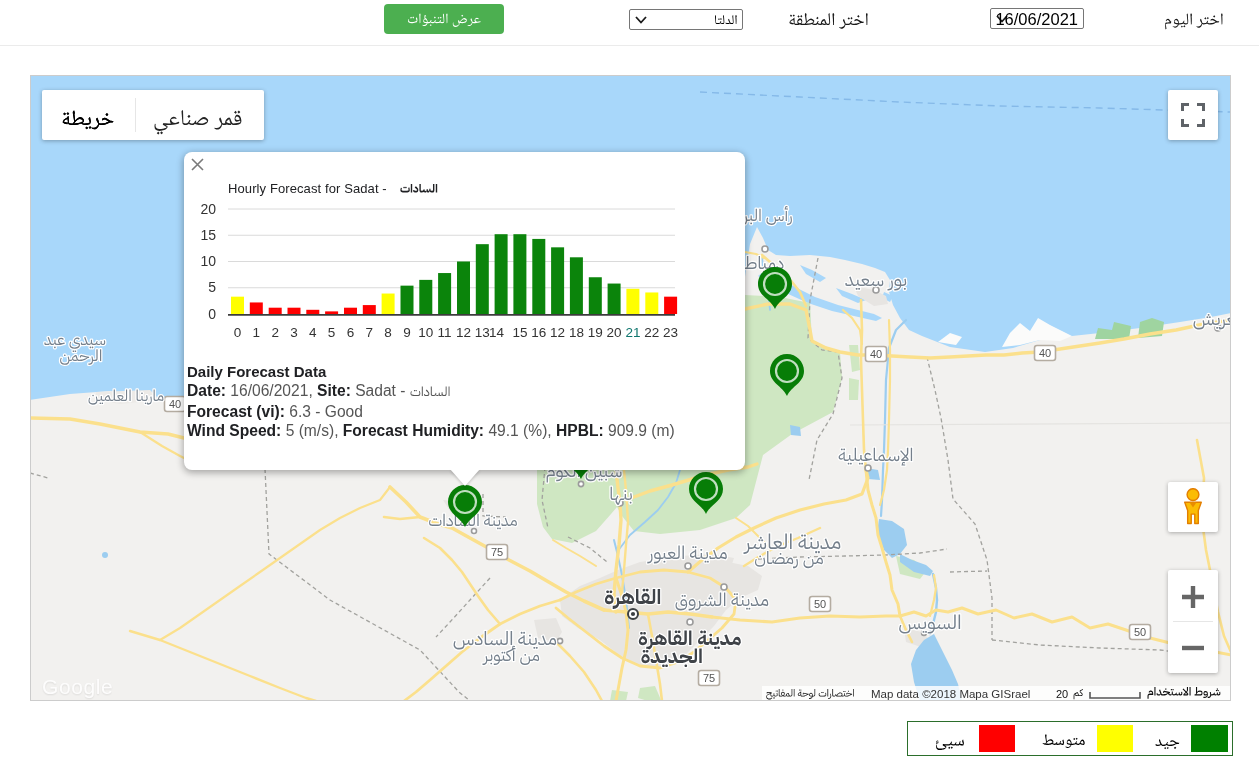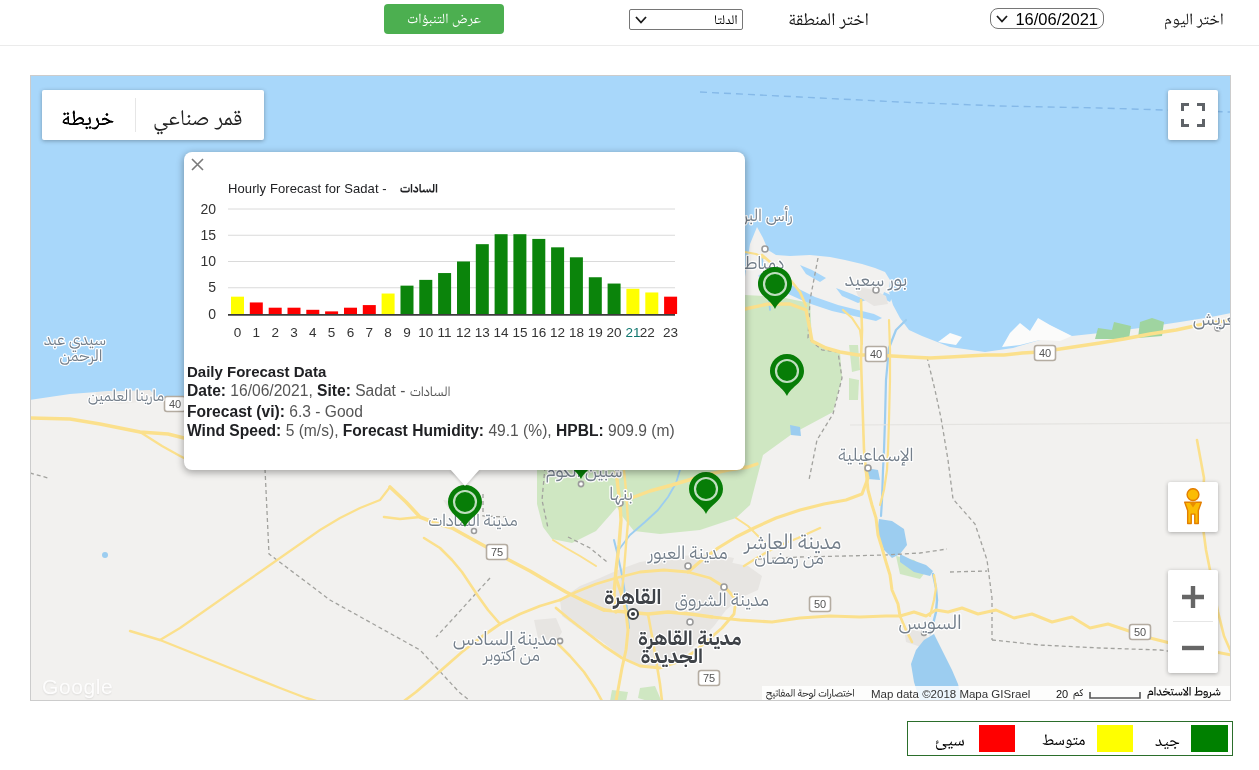--- a/index.html
+++ b/index.html
@@ -1,20 +1,20 @@
 <!DOCTYPE html>
 <html><head><meta charset="utf-8"><style>
 *{margin:0;padding:0;box-sizing:border-box}
 body{font-family:"Liberation Sans",sans-serif;background:#fff;width:1259px;height:770px;position:relative;overflow:hidden}
 .abs{position:absolute}
 </style></head><body>
 <svg style="position:absolute;left:1164.2px;top:6.0px;" width="59.8" height="30.5" viewBox="0 -20.6 59.8 30.5">
     <path fill="#1a1a1a" d="M57.6 -2.2Q57.6 -3.6 57.5 -4.9Q57.5 -6.3 57.4 -7.5Q57.4 -8.7 57.3 -9.8Q57.2 -10.8 57.1 -11.8Q57.1 -12.2 57.2 -12.5Q57.3 -12.8 57.5 -13.0Q57.8 -13.2 58.2 -13.2Q58.3 -12.9 58.4 -12.4Q58.6 -11.9 58.8 -11.3L58.3 -10.9Q58.4 -9.7 58.4 -8.4Q58.5 -7.1 58.4 -5.6Q58.4 -4.1 58.3 -2.3Z M45.4 -2.2Q45.2 -2.2 45.2 -2.3V-3.3Q45.2 -3.4 45.4 -3.4Q46.6 -3.4 47.5 -3.5Q48.5 -3.6 49.2 -3.9Q50.3 -4.2 50.8 -4.4Q51.3 -4.6 51.7 -4.7Q51.4 -4.8 51.1 -5.0Q50.8 -5.2 50.5 -5.5Q49.8 -6.0 49.4 -6.2Q49.0 -6.4 48.5 -6.4Q48.0 -6.4 47.7 -6.3Q47.3 -6.1 46.7 -5.8Q46.6 -5.9 46.6 -6.0Q46.5 -6.2 46.5 -6.4Q46.5 -7.0 47.0 -7.4Q47.6 -7.8 48.5 -7.8Q49.0 -7.8 49.5 -7.6Q50.1 -7.3 50.8 -6.8Q51.7 -6.2 52.3 -5.9Q52.9 -5.5 53.5 -5.4Q53.8 -5.3 54.2 -5.3Q54.7 -5.3 55.3 -5.3L54.6 -4.1Q54.4 -4.1 54.0 -4.1Q53.7 -4.1 53.3 -4.1Q52.9 -4.1 52.6 -4.1Q52.3 -4.0 51.8 -3.8Q51.4 -3.6 50.6 -3.2Q50.0 -2.9 49.5 -2.7Q49.0 -2.5 48.4 -2.4Q47.8 -2.3 47.1 -2.2Q46.4 -2.2 45.4 -2.2ZM50.2 -9.1Q49.5 -9.7 49.1 -10.2Q49.5 -10.6 49.8 -10.9Q50.0 -11.2 50.2 -11.4Q50.5 -11.1 50.7 -10.8Q51.0 -10.6 51.3 -10.3Q51.1 -10.0 50.8 -9.7Q50.6 -9.4 50.2 -9.1Z M39.4 -2.2Q39.3 -2.2 39.3 -2.3V-3.3Q39.3 -3.4 39.4 -3.4Q40.4 -3.4 41.2 -3.5Q41.9 -3.6 42.2 -3.8Q42.3 -3.9 42.6 -4.3Q42.8 -4.8 43.3 -5.7Q43.4 -5.8 43.5 -5.9Q43.6 -5.9 43.8 -5.9Q44.0 -5.9 44.2 -5.8Q44.1 -5.6 44.0 -5.2Q43.8 -4.8 43.6 -4.5Q43.5 -4.1 43.4 -4.1Q44.0 -3.7 44.5 -3.6Q44.9 -3.4 45.5 -3.4Q45.6 -3.4 45.6 -3.3V-2.3Q45.6 -2.2 45.5 -2.2Q44.0 -2.2 42.9 -3.1L42.6 -2.8Q42.5 -2.7 42.0 -2.5Q41.5 -2.4 40.8 -2.3Q40.1 -2.2 39.4 -2.2ZM43.9 -7.4Q43.5 -7.7 43.2 -8.0Q43.0 -8.2 42.8 -8.4Q42.9 -8.5 43.1 -8.8Q43.4 -9.1 43.8 -9.6Q43.9 -9.5 44.2 -9.2Q44.5 -9.0 44.9 -8.6Q44.5 -8.1 43.9 -7.4ZM41.4 -7.2Q41.0 -7.5 40.8 -7.7Q40.5 -8.0 40.3 -8.2Q40.5 -8.4 40.8 -8.7Q41.1 -9.0 41.4 -9.3Q41.5 -9.2 41.7 -9.0Q42.0 -8.7 42.4 -8.3Q42.2 -8.1 42.0 -7.8Q41.7 -7.5 41.4 -7.2Z M34.6 1.1Q34.3 1.1 33.9 0.9Q33.5 0.8 33.1 0.6Q32.7 0.4 32.4 0.2L32.6 -0.3Q33.1 -0.2 33.5 -0.1Q33.9 -0.1 34.2 -0.1Q35.4 -0.1 36.3 -0.8Q37.2 -1.6 37.7 -3.0Q37.6 -3.3 37.4 -3.5Q37.3 -3.8 37.2 -4.0Q36.6 -5.0 36.3 -5.6Q36.1 -6.2 36.1 -6.6Q36.1 -7.1 36.3 -7.3Q36.6 -7.6 37.0 -7.8Q37.1 -7.6 37.2 -7.3Q37.2 -7.1 37.4 -6.8Q37.6 -6.1 37.8 -5.6Q38.0 -5.1 38.0 -4.8Q38.1 -4.5 38.2 -4.2Q38.3 -4.0 38.3 -3.8Q38.8 -3.4 39.6 -3.4Q39.7 -3.4 39.7 -3.3V-2.3Q39.7 -2.2 39.6 -2.2Q38.8 -2.2 38.2 -2.6Q38.0 -1.4 37.5 -0.6Q37.0 0.2 36.3 0.6Q35.5 1.1 34.6 1.1Z M26.9 -2.2Q26.9 -3.6 26.8 -4.9Q26.8 -6.3 26.7 -7.5Q26.7 -8.7 26.6 -9.8Q26.5 -10.8 26.4 -11.8Q26.4 -12.2 26.5 -12.5Q26.6 -12.8 26.9 -13.0Q27.1 -13.2 27.5 -13.2Q27.6 -12.9 27.8 -12.4Q27.9 -11.9 28.1 -11.3L27.7 -10.9Q27.7 -9.7 27.8 -8.4Q27.8 -7.1 27.8 -5.6Q27.7 -4.1 27.7 -2.3Z M21.7 -2.2Q21.5 -2.2 21.5 -2.3V-3.3Q21.5 -3.4 21.7 -3.4Q22.7 -3.4 23.5 -3.9Q23.4 -4.5 23.4 -5.1Q23.3 -5.7 23.3 -6.3Q23.1 -7.9 23.0 -9.4Q22.9 -10.9 22.7 -12.3Q22.9 -12.6 23.2 -12.8Q23.4 -13.0 23.8 -13.2Q23.8 -12.4 23.9 -11.2Q23.9 -10.0 24.0 -8.6Q24.1 -7.4 24.2 -6.3Q24.2 -5.3 24.2 -4.4Q24.2 -4.1 24.0 -3.7Q23.9 -3.2 23.6 -2.8Q23.5 -2.5 23.0 -2.3Q22.5 -2.2 21.7 -2.2Z M15.7 -2.2Q15.6 -2.2 15.6 -2.3V-3.3Q15.6 -3.4 15.7 -3.4Q16.8 -3.4 17.5 -3.5Q18.2 -3.6 18.5 -3.8Q18.7 -3.9 18.9 -4.3Q19.2 -4.8 19.6 -5.7Q19.7 -5.8 19.8 -5.9Q20.0 -5.9 20.1 -5.9Q20.3 -5.9 20.6 -5.8Q20.5 -5.6 20.3 -5.2Q20.1 -4.8 20.0 -4.5Q19.8 -4.1 19.8 -4.1Q20.3 -3.7 20.8 -3.6Q21.3 -3.4 21.8 -3.4Q22.0 -3.4 22.0 -3.3V-2.3Q22.0 -2.2 21.8 -2.2Q20.3 -2.2 19.2 -3.1L19.0 -2.8Q18.8 -2.7 18.3 -2.5Q17.8 -2.4 17.1 -2.3Q16.4 -2.2 15.7 -2.2ZM20.4 0.7Q19.7 0.2 19.3 -0.2Q19.7 -0.5 20.3 -1.3Q20.4 -1.2 20.7 -1.0Q20.9 -0.7 21.4 -0.3Q21.2 -0.1 21.0 0.1Q20.7 0.4 20.4 0.7ZM17.9 1.0Q17.5 0.7 17.3 0.4Q17.0 0.2 16.8 0.0Q17.0 -0.1 17.3 -0.4Q17.6 -0.7 17.9 -1.1Q17.9 -1.0 18.2 -0.7Q18.4 -0.5 18.9 -0.1Q18.7 0.1 18.5 0.4Q18.2 0.6 17.9 1.0Z M11.2 1.1Q10.9 1.1 10.4 0.9Q9.9 0.8 9.4 0.5Q8.9 0.3 8.6 0.0L8.8 -0.4Q9.3 -0.3 9.8 -0.2Q10.3 -0.1 10.8 -0.1Q11.8 -0.1 12.6 -0.6Q13.4 -1.1 14.0 -2.2Q13.2 -2.2 12.6 -2.3Q12.0 -2.4 11.6 -2.5Q10.7 -2.7 10.3 -3.1Q10.0 -3.6 10.0 -4.4Q10.0 -5.3 10.3 -6.1Q10.7 -6.9 11.2 -7.4Q11.8 -7.9 12.3 -7.9Q13.0 -7.9 13.6 -7.3Q14.2 -6.7 14.6 -5.6Q14.7 -5.1 14.8 -4.5Q14.9 -4.0 14.9 -3.4H15.9Q16.0 -3.4 16.0 -3.3V-2.3Q16.0 -2.2 15.9 -2.2H14.7Q14.5 -1.2 14.0 -0.5Q13.4 0.2 12.7 0.7Q12.0 1.1 11.2 1.1ZM14.2 -3.4Q14.1 -4.3 13.8 -5.0Q13.4 -5.7 13.0 -6.1Q12.6 -6.5 12.1 -6.5Q11.7 -6.5 11.4 -6.3Q11.1 -6.0 10.8 -5.6Q10.6 -5.2 10.6 -4.9Q10.6 -4.3 11.1 -4.0Q11.5 -3.7 12.2 -3.6Q12.6 -3.5 13.1 -3.5Q13.6 -3.5 14.2 -3.4Z M1.4 2.8Q1.4 2.1 1.3 1.4Q1.3 0.6 1.2 -0.2Q1.2 -1.1 1.1 -1.6Q1.1 -2.1 1.1 -2.3Q1.1 -2.6 1.2 -3.0Q1.4 -3.4 1.6 -3.8Q2.0 -3.9 2.3 -4.0Q2.7 -4.1 3.1 -4.1Q3.4 -4.2 3.9 -4.2Q4.3 -4.3 4.8 -4.3Q5.3 -4.3 5.9 -4.3L5.5 -4.9Q5.0 -5.7 4.6 -6.1Q4.1 -6.6 3.7 -6.6Q3.3 -6.6 3.0 -6.3Q2.6 -6.0 2.2 -5.3L1.7 -5.6Q2.1 -6.7 2.7 -7.3Q3.3 -7.9 4.0 -7.9Q4.4 -7.9 4.8 -7.7Q5.1 -7.4 5.5 -6.9Q6.1 -6.1 6.5 -5.6Q6.9 -5.1 7.4 -4.8L6.7 -3.1Q5.9 -3.1 5.1 -3.1Q4.4 -3.1 3.8 -3.0Q3.2 -2.9 2.7 -2.8Q2.2 -2.7 1.7 -2.5Q1.8 -2.0 1.9 -1.5Q1.9 -1.1 2.0 -0.6Q2.2 0.1 2.3 0.8Q2.4 1.5 2.5 2.1Q2.3 2.3 2.0 2.5Q1.7 2.6 1.4 2.8Z"></path>
   </svg>
-<div class="abs" style="left:990px;top:8px;width:114px;height:21px;border:1px solid #767676;border-radius:8px;background:#fff">
+<div class="abs" style="left:990px;top:8px;width:94px;height:21px;border:1px solid #767676;border-radius:2px;background:#fff">
     <svg class="abs" style="left:5px;top:6px" width="12" height="8" viewBox="0 0 12 8">
       <path d="M1 1 L6 6.5 L11 1" fill="none" stroke="#1a1a1a" stroke-width="1.8"></path>
     </svg>
     <div class="abs" style="right:5px;top:1px;font-size:16.5px;color:#000">16/06/2021</div>
   </div>
 <svg style="position:absolute;left:788.1px;top:5.0px;" width="80.9" height="33.3" viewBox="0 -22.5 80.9 33.3">
     <path fill="#1a1a1a" d="M78.5 -2.4Q78.5 -4.0 78.4 -5.4Q78.4 -6.8 78.3 -8.2Q78.3 -9.5 78.2 -10.6Q78.1 -11.8 78.0 -12.9Q78.0 -13.3 78.1 -13.7Q78.2 -14.0 78.4 -14.2Q78.7 -14.4 79.2 -14.5Q79.3 -14.1 79.4 -13.5Q79.6 -12.9 79.8 -12.3L79.3 -11.9Q79.4 -10.6 79.4 -9.2Q79.5 -7.8 79.4 -6.1Q79.4 -4.5 79.3 -2.5Z M65.2 -2.4Q65.0 -2.4 65.0 -2.5V-3.6Q65.0 -3.7 65.2 -3.7Q66.5 -3.7 67.5 -3.9Q68.6 -4.0 69.3 -4.2Q70.5 -4.6 71.1 -4.8Q71.7 -5.0 72.1 -5.1Q71.8 -5.3 71.4 -5.5Q71.1 -5.7 70.7 -6.0Q70.0 -6.6 69.6 -6.8Q69.1 -7.0 68.6 -7.0Q68.1 -7.0 67.7 -6.8Q67.3 -6.7 66.7 -6.3Q66.5 -6.4 66.5 -6.6Q66.4 -6.8 66.4 -7.0Q66.4 -7.7 67.0 -8.1Q67.6 -8.5 68.6 -8.5Q69.1 -8.5 69.7 -8.3Q70.3 -8.0 71.1 -7.4Q72.0 -6.8 72.7 -6.4Q73.4 -6.1 74.0 -5.9Q74.4 -5.8 74.9 -5.8Q75.4 -5.7 76.0 -5.7L75.3 -4.4Q75.0 -4.5 74.6 -4.5Q74.3 -4.5 73.9 -4.5Q73.4 -4.5 73.1 -4.5Q72.7 -4.4 72.2 -4.2Q71.7 -3.9 70.9 -3.5Q70.2 -3.2 69.7 -3.0Q69.1 -2.7 68.5 -2.6Q67.9 -2.5 67.1 -2.4Q66.3 -2.4 65.2 -2.4ZM70.5 -9.9Q69.7 -10.5 69.2 -11.1Q69.7 -11.6 70.0 -11.9Q70.3 -12.2 70.5 -12.4Q70.7 -12.1 71.0 -11.8Q71.3 -11.5 71.6 -11.3Q71.4 -11.0 71.1 -10.6Q70.9 -10.3 70.5 -9.9Z M58.7 -2.4Q58.5 -2.4 58.5 -2.5V-3.6Q58.5 -3.7 58.7 -3.7Q59.8 -3.7 60.6 -3.8Q61.3 -3.9 61.7 -4.2Q61.9 -4.3 62.1 -4.7Q62.4 -5.2 62.9 -6.2Q63.0 -6.3 63.2 -6.4Q63.3 -6.5 63.5 -6.5Q63.7 -6.5 63.9 -6.3Q63.8 -6.1 63.6 -5.6Q63.5 -5.2 63.3 -4.9Q63.1 -4.5 63.1 -4.4Q63.7 -4.1 64.2 -3.9Q64.7 -3.7 65.3 -3.7Q65.5 -3.7 65.5 -3.6V-2.5Q65.5 -2.4 65.3 -2.4Q63.7 -2.4 62.5 -3.4L62.2 -3.0Q62.1 -2.9 61.5 -2.8Q60.9 -2.6 60.2 -2.5Q59.4 -2.4 58.7 -2.4ZM63.5 -8.1Q63.1 -8.4 62.9 -8.7Q62.6 -9.0 62.4 -9.2Q62.4 -9.3 62.7 -9.6Q63.0 -9.9 63.5 -10.4Q63.6 -10.3 63.9 -10.0Q64.2 -9.8 64.6 -9.3Q64.3 -8.8 63.5 -8.1ZM60.8 -7.9Q60.4 -8.2 60.1 -8.5Q59.8 -8.7 59.6 -9.0Q59.9 -9.2 60.2 -9.5Q60.5 -9.8 60.8 -10.2Q60.9 -10.0 61.2 -9.8Q61.5 -9.5 61.9 -9.1Q61.7 -8.8 61.5 -8.5Q61.2 -8.2 60.8 -7.9Z M53.4 1.2Q53.1 1.2 52.7 1.0Q52.2 0.9 51.8 0.6Q51.3 0.4 51.1 0.2L51.3 -0.3Q51.8 -0.2 52.2 -0.2Q52.6 -0.1 53.0 -0.1Q54.3 -0.1 55.3 -0.9Q56.3 -1.7 56.8 -3.3Q56.6 -3.5 56.5 -3.8Q56.4 -4.1 56.2 -4.4Q55.6 -5.5 55.3 -6.2Q55.0 -6.8 55.0 -7.3Q55.0 -7.7 55.3 -8.0Q55.6 -8.3 56.1 -8.5Q56.1 -8.3 56.2 -8.0Q56.3 -7.7 56.4 -7.4Q56.7 -6.7 56.9 -6.1Q57.1 -5.6 57.2 -5.2Q57.3 -4.9 57.4 -4.6Q57.4 -4.3 57.4 -4.1Q58.1 -3.7 58.8 -3.7Q59.0 -3.7 59.0 -3.6V-2.5Q59.0 -2.4 58.8 -2.4Q58.0 -2.4 57.4 -2.8Q57.2 -1.6 56.6 -0.6Q56.1 0.2 55.2 0.7Q54.4 1.2 53.4 1.2Z M45.0 -2.4Q45.0 -4.0 45.0 -5.4Q44.9 -6.8 44.9 -8.2Q44.8 -9.5 44.7 -10.6Q44.6 -11.8 44.5 -12.9Q44.5 -13.3 44.6 -13.7Q44.7 -14.0 45.0 -14.2Q45.3 -14.4 45.7 -14.5Q45.8 -14.1 46.0 -13.5Q46.1 -12.9 46.4 -12.3L45.9 -11.9Q45.9 -10.6 46.0 -9.2Q46.0 -7.8 46.0 -6.1Q45.9 -4.5 45.9 -2.5Z M39.3 -2.4Q39.2 -2.4 39.2 -2.5V-3.6Q39.2 -3.7 39.3 -3.7Q40.4 -3.7 41.3 -4.2Q41.3 -4.9 41.2 -5.6Q41.2 -6.3 41.1 -6.9Q40.9 -8.6 40.8 -10.2Q40.6 -11.9 40.4 -13.4Q40.7 -13.7 41.0 -14.0Q41.3 -14.2 41.6 -14.5Q41.7 -13.5 41.7 -12.2Q41.8 -10.9 41.9 -9.4Q42.0 -8.1 42.0 -6.9Q42.1 -5.8 42.1 -4.8Q42.1 -4.5 41.9 -4.0Q41.7 -3.5 41.5 -3.0Q41.3 -2.7 40.8 -2.5Q40.2 -2.4 39.3 -2.4Z M37.6 -2.4Q36.7 -2.4 35.9 -2.5Q35.2 -2.6 34.4 -2.9Q33.6 -2.6 33.0 -2.5Q32.5 -2.4 31.9 -2.4Q31.8 -2.4 31.8 -2.5V-3.6Q31.8 -3.7 31.9 -3.7Q32.2 -3.7 32.5 -3.8Q32.8 -3.9 33.1 -3.9Q33.0 -4.1 33.0 -4.2Q32.9 -4.3 32.9 -4.5Q32.9 -5.0 33.2 -5.6Q33.4 -6.3 33.9 -6.9Q34.3 -7.5 34.8 -7.9Q35.6 -8.5 36.3 -8.5Q36.6 -8.5 36.9 -8.1Q37.1 -7.8 37.3 -7.3Q37.4 -7.0 37.6 -6.7Q37.7 -6.4 37.8 -6.1Q38.0 -5.5 38.2 -5.0Q38.5 -4.5 38.8 -4.1Q39.1 -3.7 39.4 -3.7Q39.6 -3.7 39.6 -3.6V-2.6Q39.6 -2.4 39.4 -2.4Q38.5 -2.4 37.8 -3.2ZM37.5 -3.6Q37.1 -4.2 36.8 -5.1Q36.5 -6.1 36.3 -7.1Q35.9 -6.9 35.4 -6.5Q34.9 -6.1 34.5 -5.7Q34.1 -5.2 33.9 -4.8Q34.5 -4.4 35.4 -4.1Q36.3 -3.7 37.5 -3.6Z M26.6 -2.4Q26.5 -2.4 26.5 -2.5V-3.6Q26.5 -3.7 26.6 -3.7Q28.0 -3.7 28.5 -4.3Q28.7 -4.4 28.9 -4.8Q29.2 -5.3 29.7 -6.2Q29.8 -6.3 29.9 -6.4Q30.0 -6.5 30.2 -6.5Q30.4 -6.5 30.7 -6.3Q30.5 -5.9 30.3 -5.4Q30.0 -4.9 29.8 -4.4Q30.4 -4.1 30.9 -3.9Q31.5 -3.7 32.1 -3.7Q32.2 -3.7 32.2 -3.6V-2.5Q32.2 -2.4 32.1 -2.4Q30.4 -2.4 29.2 -3.4Q29.1 -3.3 29.1 -3.2Q29.0 -3.1 28.9 -3.0Q28.7 -2.8 28.1 -2.6Q27.4 -2.4 26.6 -2.4ZM29.5 -8.2Q28.7 -8.8 28.2 -9.3Q28.6 -9.8 28.9 -10.1Q29.3 -10.5 29.4 -10.7Q29.7 -10.4 30.0 -10.1Q30.3 -9.8 30.6 -9.5Q30.4 -9.2 30.1 -8.9Q29.8 -8.5 29.5 -8.2Z M15.3 -2.4Q15.2 -2.4 15.2 -2.5V-3.6Q15.2 -3.7 15.3 -3.7Q15.7 -3.8 16.1 -3.8Q16.5 -3.8 16.9 -3.8Q17.2 -4.2 17.4 -4.5Q17.7 -4.9 18.0 -5.3Q17.7 -6.9 17.5 -8.2Q17.3 -9.4 17.2 -10.4Q17.0 -11.4 16.9 -12.0Q16.9 -12.7 16.9 -13.0Q16.9 -13.6 17.1 -14.0Q17.4 -14.3 18.0 -14.5Q18.1 -14.1 18.3 -13.7Q18.4 -13.2 18.7 -12.3L18.2 -11.9Q18.2 -11.6 18.3 -11.1Q18.3 -10.6 18.4 -10.0Q18.5 -9.4 18.5 -9.0Q18.6 -8.5 18.6 -8.4Q18.7 -7.5 18.7 -6.9Q18.7 -6.3 18.8 -6.1Q20.0 -7.5 21.2 -8.3Q22.3 -9.0 23.1 -9.0Q23.6 -9.0 24.4 -8.6Q25.1 -8.2 25.7 -7.5Q26.3 -6.9 26.3 -6.4Q26.3 -5.0 25.0 -4.2Q25.8 -3.7 26.8 -3.7Q26.9 -3.7 26.9 -3.6V-2.5Q26.9 -2.4 26.8 -2.4Q26.0 -2.4 25.2 -2.7Q24.4 -3.1 24.0 -3.6Q22.8 -3.0 20.6 -2.7Q18.4 -2.4 15.3 -2.4ZM17.9 -3.8Q18.8 -3.8 19.5 -3.9Q20.3 -3.9 21.0 -4.0Q21.6 -4.1 22.1 -4.2Q22.7 -4.3 23.1 -4.5Q23.4 -4.6 23.7 -4.8Q24.1 -4.9 24.5 -5.1Q25.0 -5.3 25.5 -5.6Q25.1 -6.2 24.7 -6.6Q24.2 -7.1 23.7 -7.3Q23.2 -7.5 22.7 -7.5Q21.9 -7.5 20.6 -6.5Q19.3 -5.5 17.9 -3.8Z M8.4 -2.4Q8.2 -2.4 8.2 -2.5V-3.6Q8.2 -3.7 8.4 -3.7Q8.9 -3.7 9.3 -3.8Q9.6 -3.8 9.9 -3.8Q9.3 -4.6 9.3 -5.4Q9.3 -5.7 9.3 -6.1Q9.4 -6.4 9.4 -6.8Q9.5 -7.1 9.6 -7.2Q9.9 -7.8 10.3 -8.2Q10.8 -8.6 11.3 -8.9Q11.8 -9.1 12.4 -9.1Q12.9 -9.1 13.3 -8.7Q13.8 -8.2 14.0 -7.4Q14.3 -6.7 14.3 -5.9Q14.3 -4.8 13.5 -3.8Q13.8 -3.8 14.3 -3.8Q14.8 -3.7 15.5 -3.7Q15.6 -3.7 15.6 -3.6V-2.5Q15.6 -2.4 15.5 -2.4Q13.2 -2.4 11.8 -3.0Q11.2 -2.6 10.3 -2.5Q9.5 -2.4 8.4 -2.4ZM11.8 -4.2Q12.8 -4.6 13.6 -5.3Q13.6 -5.8 13.3 -6.3Q13.1 -6.9 12.8 -7.2Q12.4 -7.6 12.3 -7.6Q11.9 -7.6 11.5 -7.3Q11.1 -7.0 10.6 -6.6Q10.2 -6.1 9.9 -5.5Q10.3 -5.1 10.8 -4.8Q11.2 -4.5 11.8 -4.2ZM13.3 -10.1Q12.9 -10.4 12.6 -10.7Q12.3 -11.0 12.1 -11.2Q12.2 -11.3 12.5 -11.6Q12.8 -11.9 13.3 -12.4Q13.4 -12.3 13.7 -12.0Q13.9 -11.8 14.4 -11.3Q14.0 -10.8 13.3 -10.1ZM10.6 -9.8Q10.2 -10.2 9.9 -10.5Q9.6 -10.7 9.4 -10.9Q9.7 -11.2 9.9 -11.5Q10.2 -11.8 10.6 -12.2Q10.7 -12.0 10.9 -11.8Q11.2 -11.5 11.7 -11.1Q11.5 -10.8 11.2 -10.5Q11.0 -10.2 10.6 -9.8Z M8.5 -2.4Q7.4 -2.4 6.7 -2.8Q6.1 -3.2 6.0 -3.9L5.9 -4.3L5.2 -3.1Q4.6 -3.2 4.2 -3.2Q3.9 -3.2 3.6 -3.3Q3.4 -3.4 3.1 -3.5Q2.8 -3.6 2.4 -3.8Q2.0 -4.0 1.7 -4.3Q1.4 -4.5 1.4 -4.7Q1.4 -4.9 1.6 -5.2Q1.7 -5.6 1.8 -5.9Q2.0 -6.2 2.1 -6.4Q2.2 -6.7 2.5 -7.0Q3.0 -7.4 3.7 -7.9Q4.4 -8.3 5.2 -8.6L5.2 -9.1Q5.4 -9.3 5.6 -9.5Q5.8 -9.7 6.0 -9.8Q6.2 -9.9 6.5 -10.1Q6.5 -8.6 6.6 -7.1Q6.6 -5.7 6.6 -4.2Q7.5 -3.7 8.5 -3.7Q8.7 -3.7 8.7 -3.6V-2.5Q8.7 -2.4 8.5 -2.4ZM5.9 -4.5Q5.7 -5.2 5.6 -6.0Q5.5 -6.7 5.4 -7.5Q3.2 -6.8 2.3 -5.6Q2.8 -5.2 3.4 -4.9Q3.9 -4.7 4.6 -4.6Q4.9 -4.6 5.2 -4.6Q5.5 -4.6 5.9 -4.5ZM5.8 -10.8Q5.4 -11.1 5.1 -11.4Q4.8 -11.7 4.6 -11.9Q4.7 -12.0 5.0 -12.3Q5.2 -12.6 5.7 -13.1Q5.8 -13.0 6.1 -12.7Q6.4 -12.5 6.8 -12.0Q6.5 -11.5 5.8 -10.8ZM3.1 -10.6Q2.7 -10.9 2.4 -11.2Q2.1 -11.4 1.9 -11.7Q2.1 -11.9 2.4 -12.2Q2.7 -12.5 3.0 -12.9Q3.1 -12.7 3.4 -12.5Q3.7 -12.2 4.1 -11.8Q4.0 -11.5 3.7 -11.2Q3.4 -10.9 3.1 -10.6Z"></path>
   </svg>
 <div class="abs" style="left:629px;top:9px;width:114px;height:21px;border:1px solid #767676;border-radius:2px;background:#fff">
     <svg class="abs" style="left:5px;top:6px" width="12" height="8" viewBox="0 0 12 8">
@@ -294,29 +294,29 @@
     <div class="abs" style="left:269.8px;top:249px;width:24px;text-align:center;font-size:13.5px;color:#333">4</div>
     <div class="abs" style="left:288.6px;top:249px;width:24px;text-align:center;font-size:13.5px;color:#333">5</div>
     <div class="abs" style="left:307.5px;top:249px;width:24px;text-align:center;font-size:13.5px;color:#333">6</div>
     <div class="abs" style="left:326.3px;top:249px;width:24px;text-align:center;font-size:13.5px;color:#333">7</div>
     <div class="abs" style="left:345.1px;top:249px;width:24px;text-align:center;font-size:13.5px;color:#333">8</div>
     <div class="abs" style="left:364.0px;top:249px;width:24px;text-align:center;font-size:13.5px;color:#333">9</div>
     <div class="abs" style="left:382.8px;top:249px;width:24px;text-align:center;font-size:13.5px;color:#333">10</div>
     <div class="abs" style="left:401.6px;top:249px;width:24px;text-align:center;font-size:13.5px;color:#333">11</div>
     <div class="abs" style="left:420.5px;top:249px;width:24px;text-align:center;font-size:13.5px;color:#333">12</div>
     <div class="abs" style="left:439.3px;top:249px;width:24px;text-align:center;font-size:13.5px;color:#333">13</div>
-    <div class="abs" style="left:458.1px;top:249px;width:24px;text-align:center;font-size:13.5px;color:#333">14</div>
+    <div class="abs" style="left:458.1px;top:249px;width:24px;text-align:left;font-size:13.5px;color:#333">14</div>
     <div class="abs" style="left:476.9px;top:249px;width:24px;text-align:center;font-size:13.5px;color:#333">15</div>
     <div class="abs" style="left:495.8px;top:249px;width:24px;text-align:center;font-size:13.5px;color:#333">16</div>
     <div class="abs" style="left:514.6px;top:249px;width:24px;text-align:center;font-size:13.5px;color:#333">12</div>
     <div class="abs" style="left:533.4px;top:249px;width:24px;text-align:center;font-size:13.5px;color:#333">18</div>
     <div class="abs" style="left:552.3px;top:249px;width:24px;text-align:center;font-size:13.5px;color:#333">19</div>
     <div class="abs" style="left:571.1px;top:249px;width:24px;text-align:center;font-size:13.5px;color:#333">20</div>
     <div class="abs" style="left:589.9px;top:249px;width:24px;text-align:center;font-size:13.5px;color:#0f766e">21</div>
-    <div class="abs" style="left:608.8px;top:249px;width:24px;font-size:13.5px;color:#333">22</div>
+    <div class="abs" style="left:608.8px;top:249px;width:24px;text-align:center;font-size:13.5px;color:#333">22</div>
     <div class="abs" style="left:627.6px;top:249px;width:24px;text-align:center;font-size:13.5px;color:#333">23</div>
     <div class="abs" style="left:156px;top:286px;font-size:15.6px;color:#555;line-height:19.3px;width:556px">
       <div style="font-weight:bold;color:#202124;font-size:15px">Daily Forecast Data</div>
       <div><b style="color:#202124">Date:</b> 16/06/2021, <b style="color:#202124">Site:</b> Sadat - <svg style="display:inline-block;vertical-align:-5.9px" width="40.6" height="18.9" viewBox="0 -13.0 40.6 18.9">
           <path fill="#555" d="M38.6 -9.6H39.5V0.0H38.6Z M33.9 -0.8 34.1 -1.1H34.5Q35.1 -1.1 35.4 -1.4Q35.7 -1.6 35.7 -2.3V-9.6H36.6V-2.3Q36.6 -1.1 36.1 -0.5Q35.6 0.0 34.5 0.0H33.9Z M23.1 -0.8 23.4 -1.1H23.8Q24.1 -1.1 24.3 -1.1Q24.4 -1.2 24.6 -1.3Q24.8 -1.4 24.9 -1.6Q25.0 -1.8 25.2 -2.1L25.7 -3.2L26.5 -2.8L25.8 -1.5L26.0 -1.4Q26.4 -1.1 26.8 -1.0Q27.2 -0.9 27.6 -0.9Q28.2 -0.9 28.5 -1.2Q28.8 -1.5 28.8 -2.2V-3.2H29.7V-2.2Q29.7 -1.5 29.9 -1.2Q30.1 -0.9 30.5 -0.9H30.8Q31.3 -0.9 31.5 -1.2Q31.6 -1.5 31.6 -2.2V-3.7H32.6V-2.2Q32.6 -1.1 33.7 -1.1H34.1V-0.2L33.9 0.0Q33.0 0.0 32.5 -0.2Q32.0 -0.5 31.8 -1.1H31.7Q31.7 -0.4 31.4 -0.1Q31.0 0.1 30.4 0.1Q29.1 0.1 28.9 -1.1H28.8Q28.7 -0.5 28.3 -0.1Q27.9 0.1 27.3 0.1Q26.6 0.1 25.6 -0.4L25.2 -0.7Q24.8 -0.2 24.4 -0.1Q23.9 0.0 23.1 0.0Z M23.1 0.0Q22.5 0.0 22.0 -0.1Q21.6 -0.2 21.3 -0.4Q21.1 -0.6 20.9 -1.0Q20.8 -1.4 20.8 -2.0V-9.6H21.8V-2.0Q21.8 -1.5 22.1 -1.3Q22.3 -1.1 22.9 -1.1H23.4V-0.2L23.1 0.0Z M15.2 0.0Q14.8 0.0 14.5 -0.2Q14.2 -0.5 14.2 -1.1V-2.1H15.1V-1.1H17.2Q17.6 -1.1 17.8 -1.2Q18.0 -1.2 18.2 -1.4Q18.3 -1.5 18.4 -1.7Q18.4 -1.9 18.4 -2.1Q18.4 -2.5 18.1 -3.0Q17.9 -3.4 17.2 -4.1L15.8 -5.6L16.7 -6.4L18.0 -4.9Q18.3 -4.5 18.6 -4.1Q18.9 -3.7 19.0 -3.4Q19.2 -3.0 19.3 -2.7Q19.3 -2.4 19.3 -2.0Q19.3 -1.0 18.8 -0.5Q18.2 0.0 17.1 0.0Z M11.8 -9.6H12.8V0.0H11.8Z M5.4 0.1Q4.0 0.1 3.1 0.0Q2.2 -0.1 1.6 -0.4Q1.0 -0.7 0.8 -1.2Q0.5 -1.7 0.5 -2.5Q0.5 -3.0 0.6 -3.5Q0.8 -4.1 1.1 -4.7L1.9 -4.5Q1.3 -3.4 1.3 -2.6Q1.3 -1.8 2.1 -1.4Q2.8 -1.1 4.5 -1.1H6.3Q7.2 -1.1 7.8 -1.1Q8.4 -1.2 8.8 -1.3Q9.1 -1.4 9.3 -1.7Q9.4 -1.9 9.4 -2.2Q9.4 -2.5 9.4 -2.8Q9.3 -3.1 9.2 -3.7L9.0 -4.7L9.9 -4.9L10.1 -3.8Q10.2 -3.2 10.2 -2.9Q10.3 -2.5 10.3 -2.2Q10.3 -1.6 10.0 -1.1Q9.8 -0.6 9.2 -0.3Q8.6 -0.1 7.7 0.0Q6.7 0.1 5.4 0.1ZM6.1 -4.7Q5.9 -4.7 5.7 -4.9Q5.5 -5.0 5.5 -5.4Q5.5 -5.7 5.7 -5.9Q5.9 -6.0 6.1 -6.0H6.3Q6.5 -6.0 6.7 -5.9Q6.8 -5.7 6.8 -5.4Q6.8 -5.0 6.7 -4.9Q6.5 -4.7 6.3 -4.7ZM4.4 -4.7Q4.2 -4.7 4.0 -4.9Q3.9 -5.0 3.9 -5.4Q3.9 -5.7 4.0 -5.9Q4.2 -6.0 4.4 -6.0H4.6Q4.8 -6.0 5.0 -5.9Q5.2 -5.7 5.2 -5.4Q5.2 -5.0 5.0 -4.9Q4.8 -4.7 4.6 -4.7Z"></path>
         </svg></div>
       <div><b style="color:#202124">Forecast (vi):</b> 6.3 - Good</div>
       <div><b style="color:#202124">Wind Speed:</b> 5 (m/s), <b style="color:#202124">Forecast Humidity:</b> 49.1 (%), <b style="color:#202124">HPBL:</b> 909.9 (m)</div>
     </div>
   </div>

